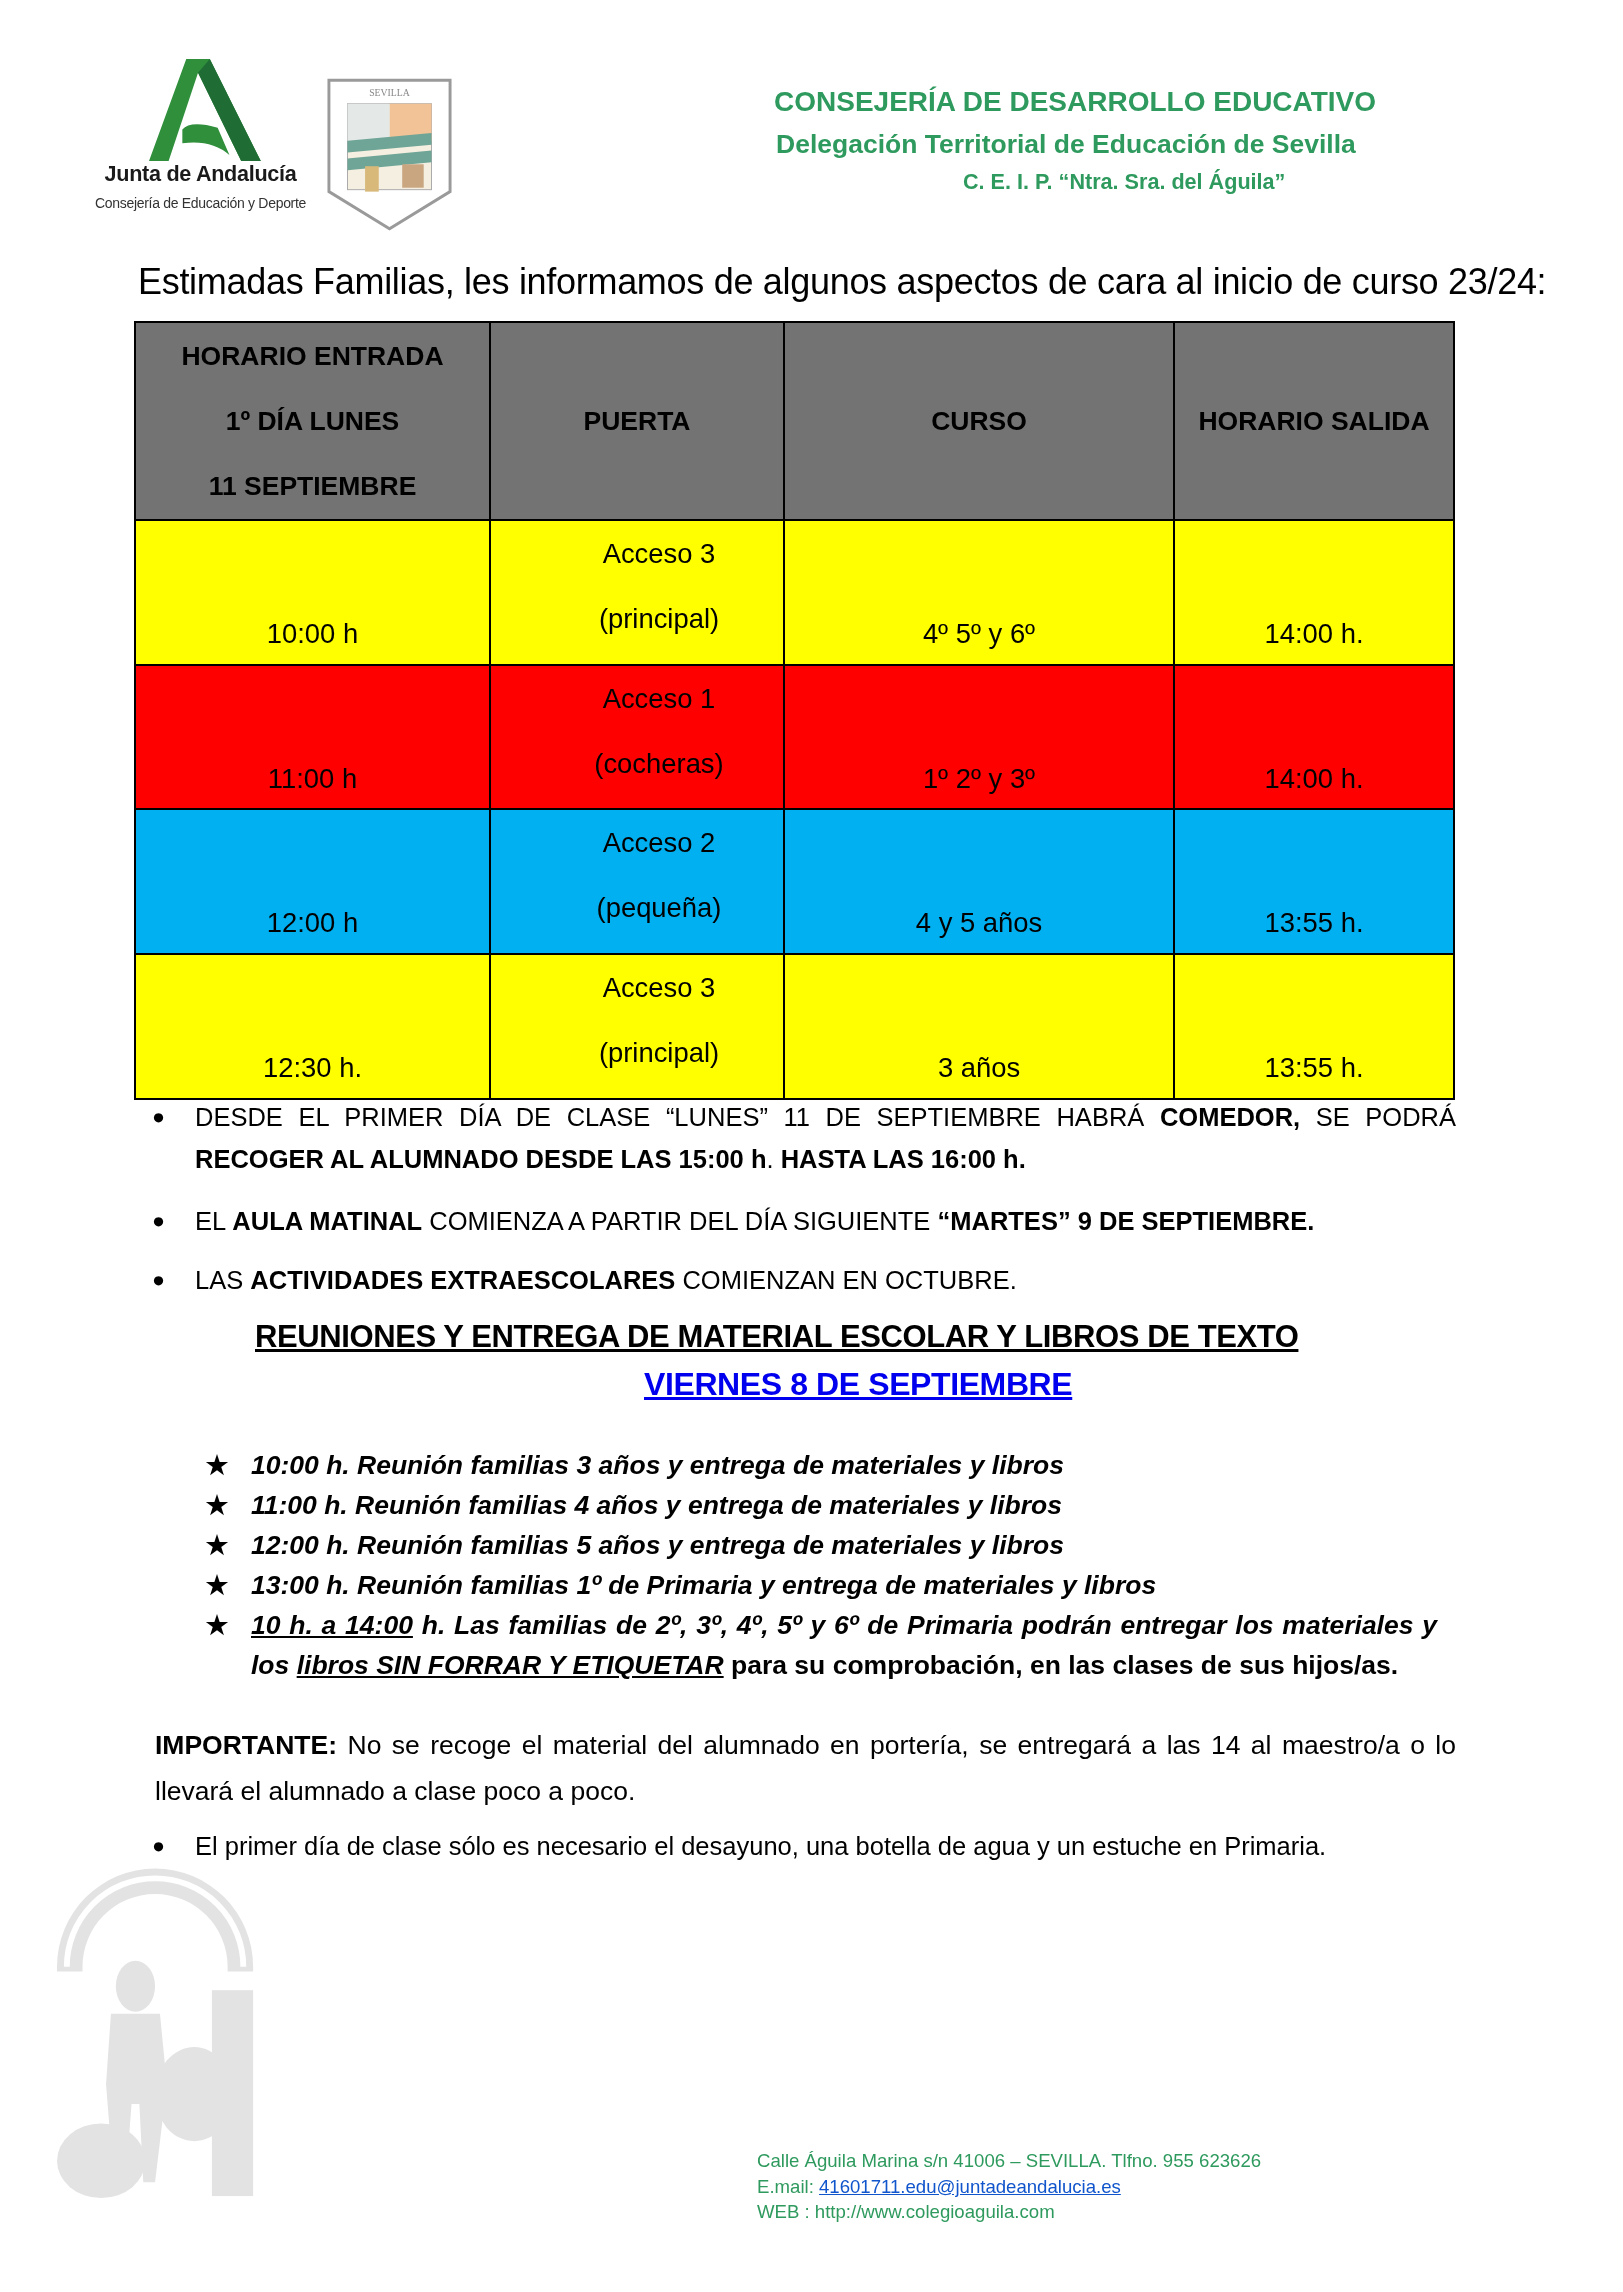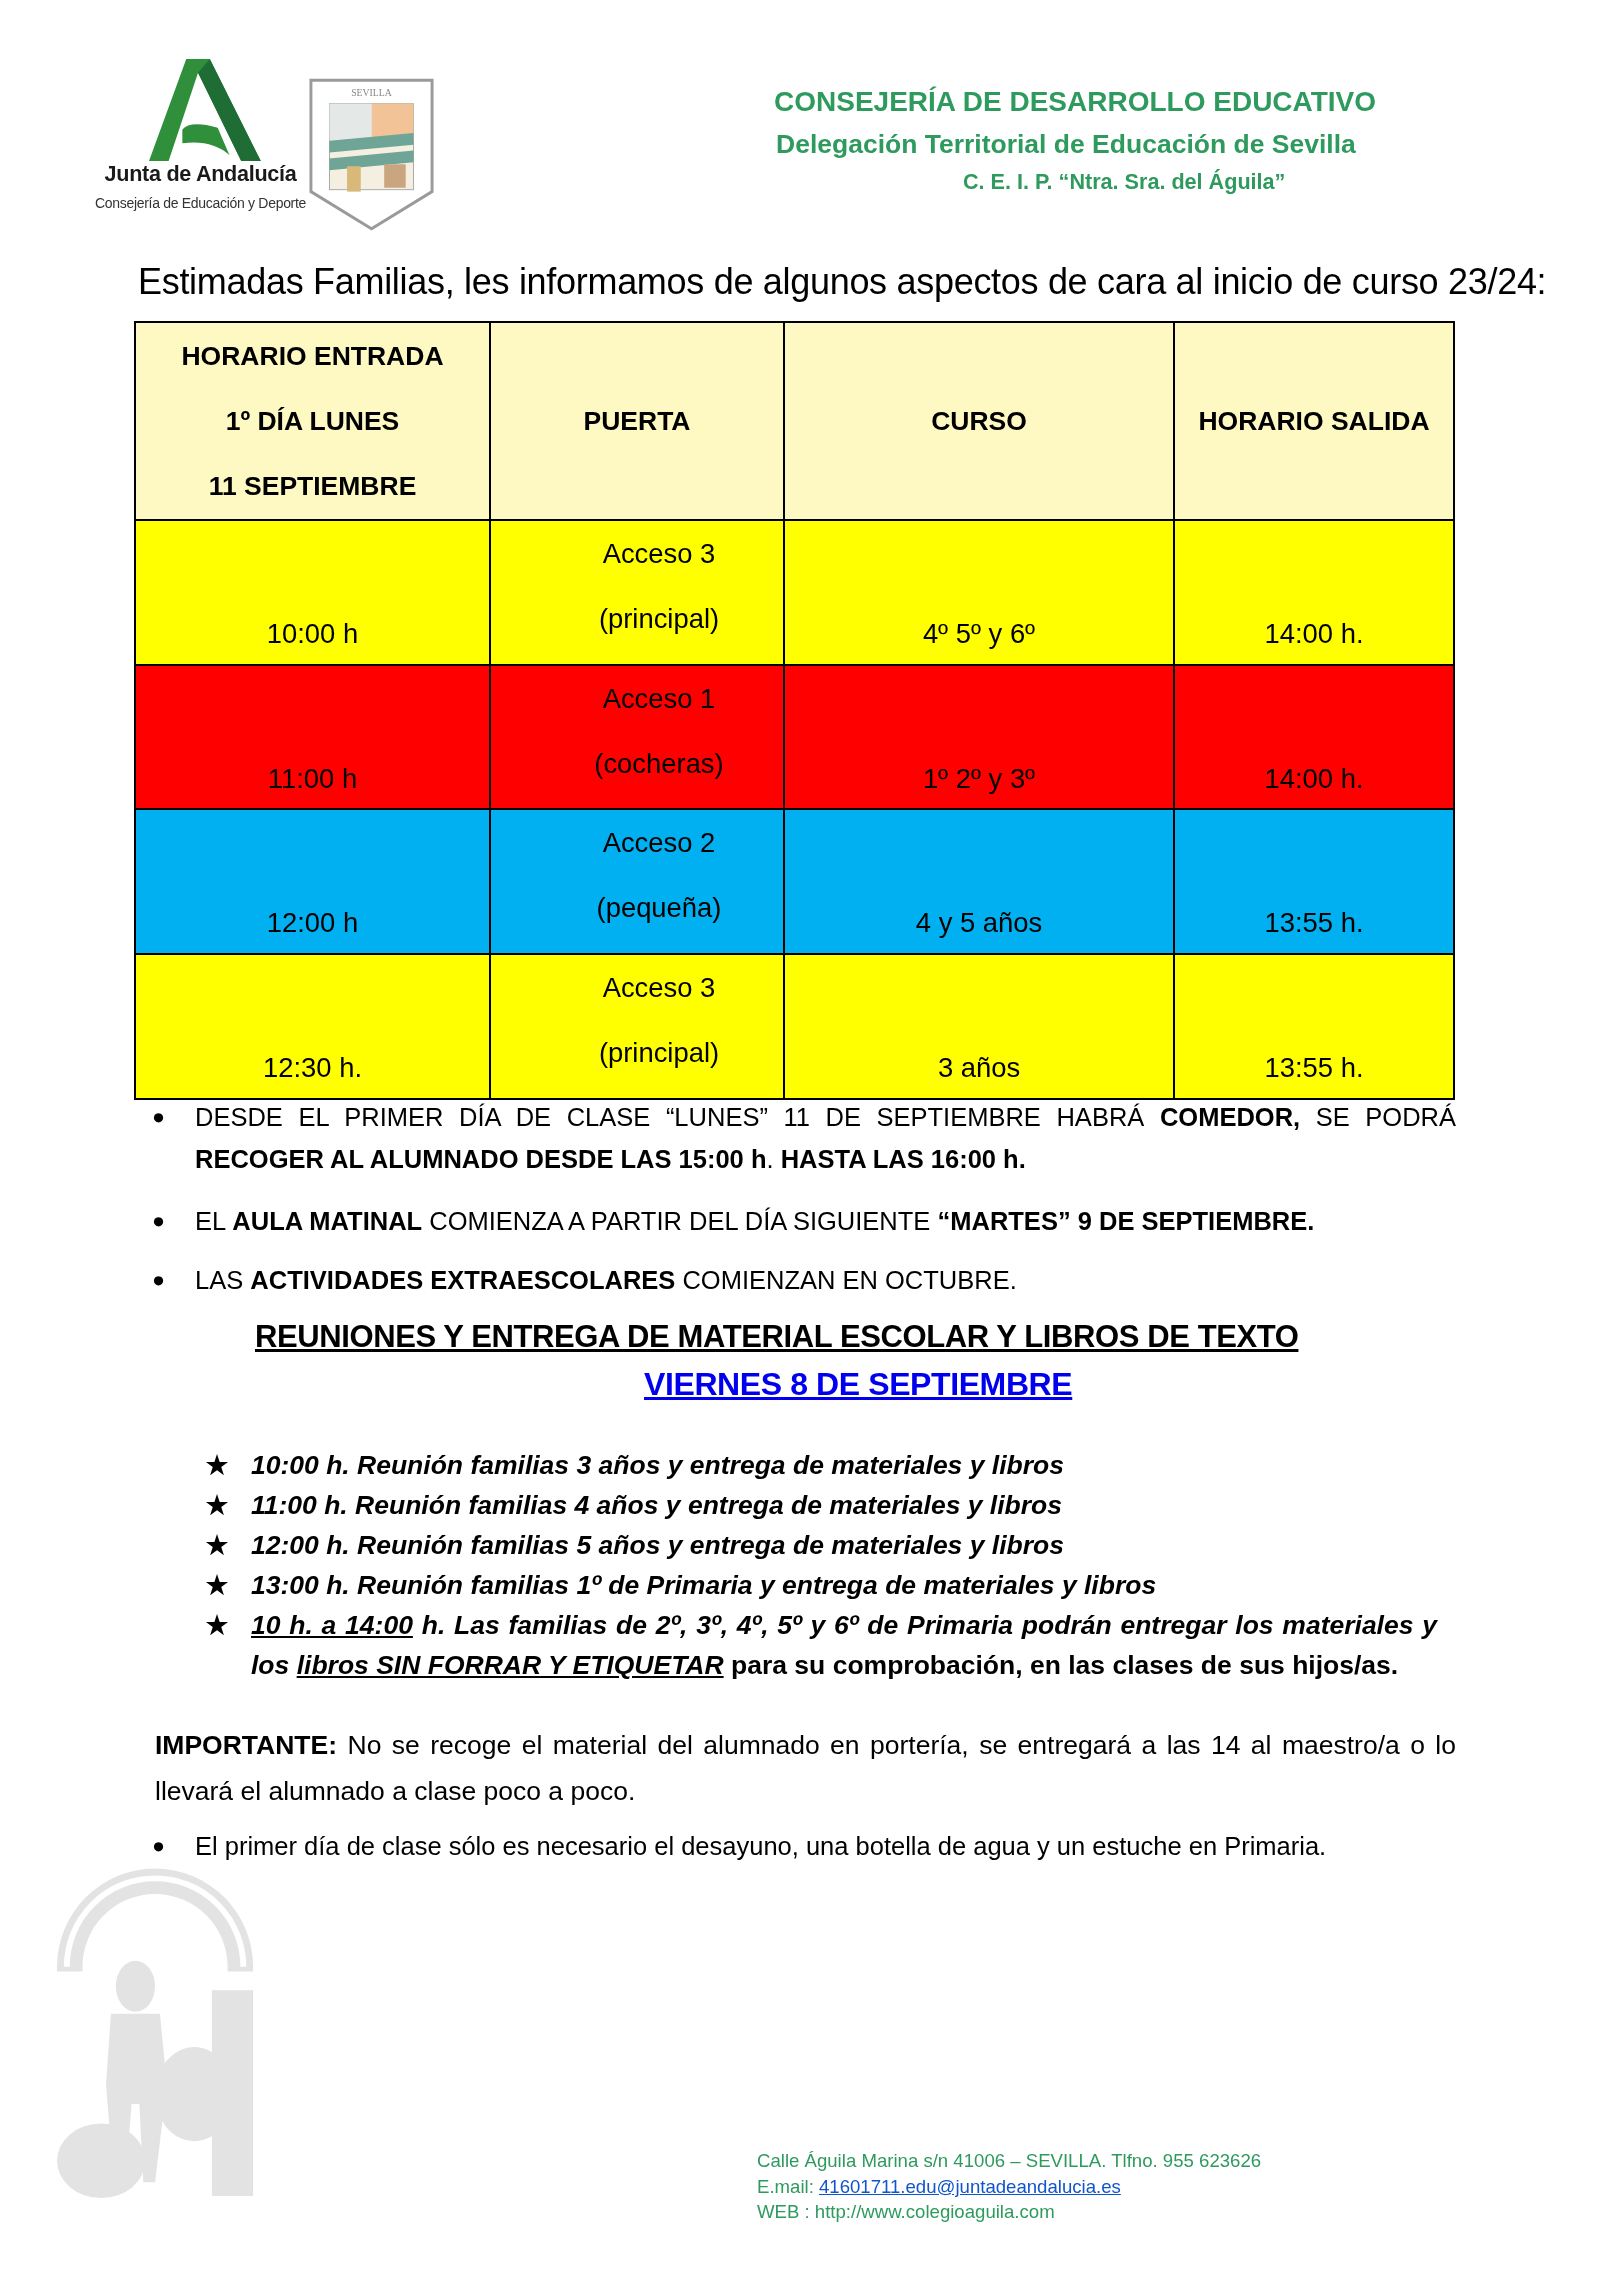--- a/index.html
+++ b/index.html
@@ -9,41 +9,41 @@
   }
   .abs { position: absolute; }
 
   
   #junta-logo { left: 88px; top: 59px; width: 225px; height: 157px; }
   #junta-logo svg { position: absolute; left: 51px; top: 0; }
   #junta-name { position: absolute; left: 0; top: 102px; width: 225px; text-align: center;
     font-size: 21.6px; font-weight: bold; color: #1a1a1a; letter-spacing: -0.3px; white-space: nowrap; }
   #junta-sub { position: absolute; left: 0; top: 136px; width: 225px; text-align: center;
     font-size: 14px; color: #333; letter-spacing: -0.3px; white-space: nowrap; }
-  #crest { left: 308px; top: 76px; width: 127px; height: 157px; }
+  #crest { left: 326px; top: 76px; width: 127px; height: 157px; }
 
   
   .hdr { color: #2e9a5e; font-weight: bold; white-space: nowrap; }
   #hdr-1 { left: 774px; top: 86px; font-size: 28px; }
   #hdr-2 { left: 776px; top: 129px; font-size: 26.5px; }
   #hdr-3 { left: 963px; top: 169px; font-size: 21.6px; }
 
   
   #intro { left: 138px; top: 246px; font-size: 36px; white-space: nowrap; letter-spacing: -0.3px; margin-top: 15px; }
 
   
   #schedule {
     position: absolute; left: 134px; top: 321px;
     border-collapse: collapse; table-layout: fixed;
     font-size: 27.4px;
   }
   #schedule td, #schedule th {
     border: 2.9px solid #000; text-align: center; vertical-align: middle; padding: 0;
   }
-  #schedule th { font-weight: bold; height: 196px; background: #fef9c3; font-size: 26.5px; }
+  #schedule th { font-weight: bold; height: 196px; background: #737373; font-size: 26.5px; }
   #schedule th .l { display: block; line-height: 65px; }
   #schedule td { height: 129px; }
   #schedule td .stack { display: block; line-height: 65px; padding-left: 44px; }
   #schedule td.v-low { vertical-align: bottom; padding-bottom: 13.7px; }
   #schedule td.puerta { vertical-align: top; }
 
   
   .bullet-row { position: absolute; left: 152px; width: 1304px; font-size: 25.5px; line-height: 42px; }
   .bullet-row .dot { position: absolute; left: 0; top: 0; font-size: 21.6px; }
   .bullet-row .txt { display: block; margin-left: 43px; text-align: justify; }

